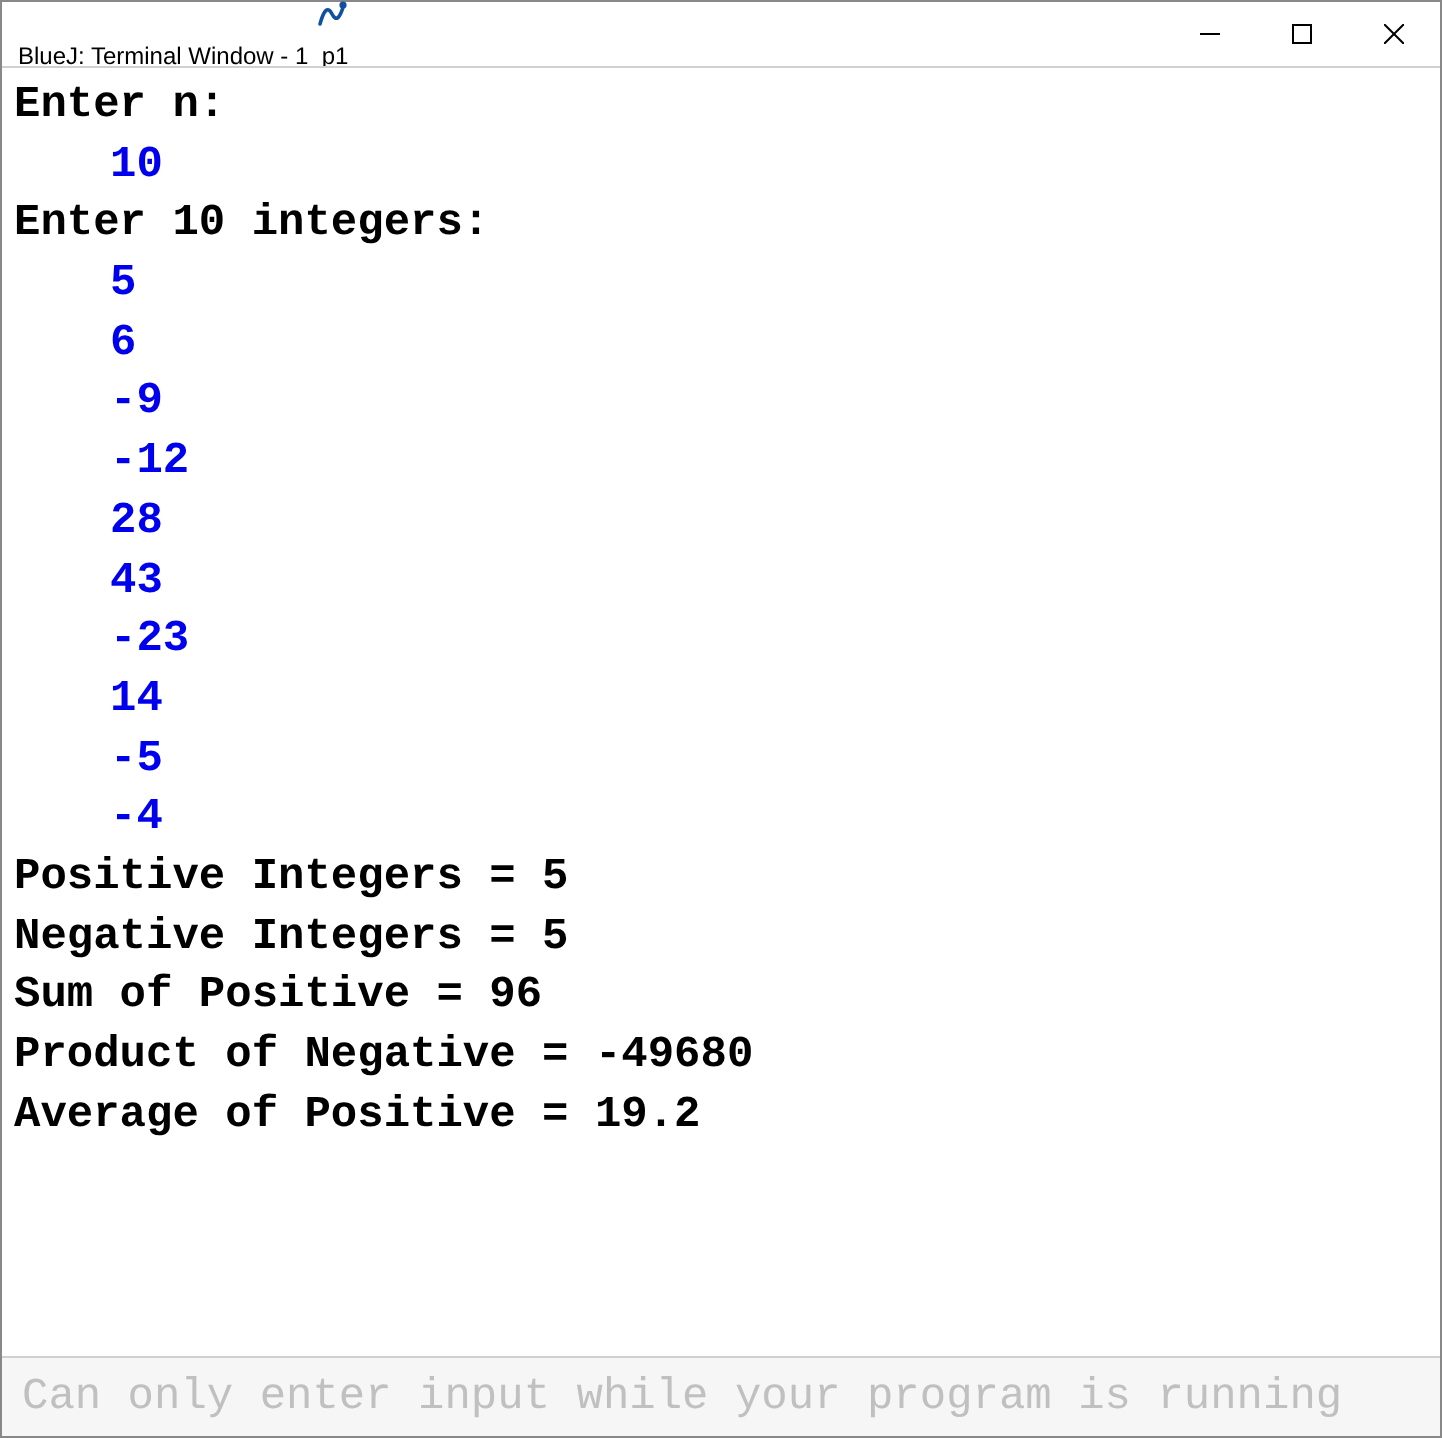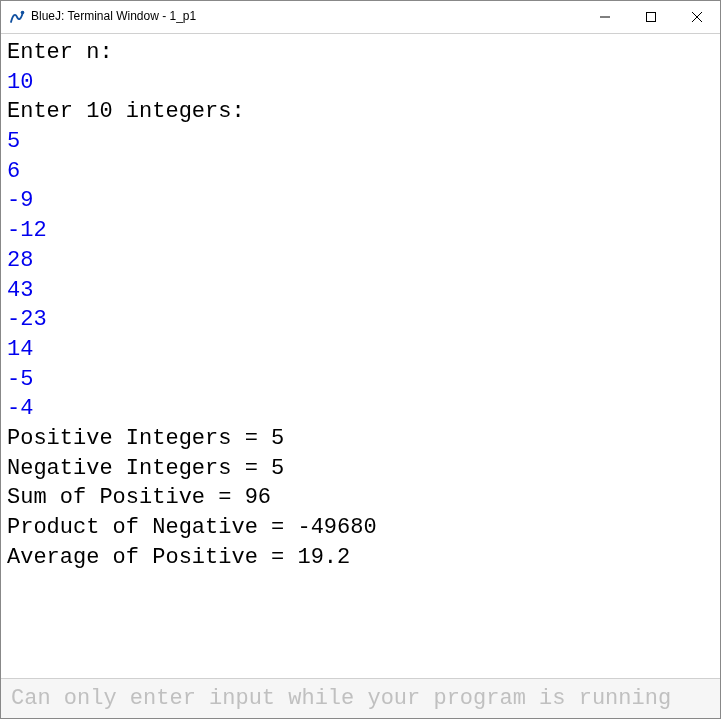--- a/index.html
+++ b/index.html
@@ -27,22 +27,23 @@
       background: #ffffff;
       display: flex;
       align-items: center;
       justify-content: space-between;
       padding-left: 8px;
       font-size: 12px;
       color: #000;
     }
     .titlebar-left {
       display: flex;
-      align-items: flex-start;
+      align-items: flex-end;
       gap: 6px;
+      flex-direction: column;
     }
     .app-icon {
       width: 16px;
       height: 16px;
       display: inline-flex;
       align-items: center;
       justify-content: center;
     }
     .title-text {
       font-size: 12px;
@@ -83,23 +84,25 @@
       flex: 1;
       background: #ffffff;
       padding: 4px 6px;
       font-family: "Consolas", "Courier New", monospace;
       font-size: 22px;
       line-height: 1.35;
       color: #000;
       white-space: pre;
       overflow: hidden;
       border-top: 1px solid #d0d0d0;
+      font-weight: bold;
     }
     .terminal .input-line {
       color: #0000ee;
+      margin-left: 48px;
     }
     .terminal .output-line {
       color: #000000;
     }
     .status-bar {
       height: 40px;
       background: #f6f6f6;
       border-top: 1px solid #d0d0d0;
       display: flex;
       align-items: center;

